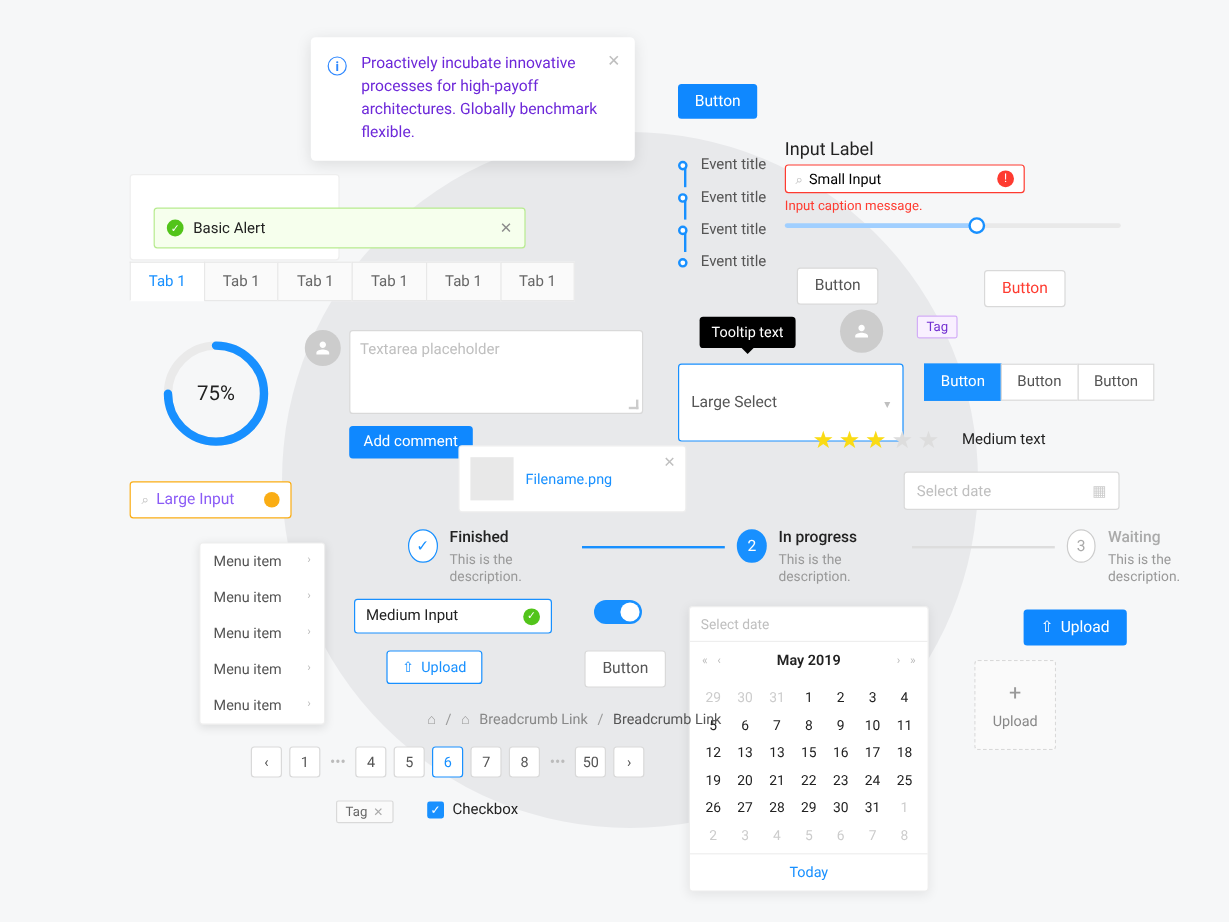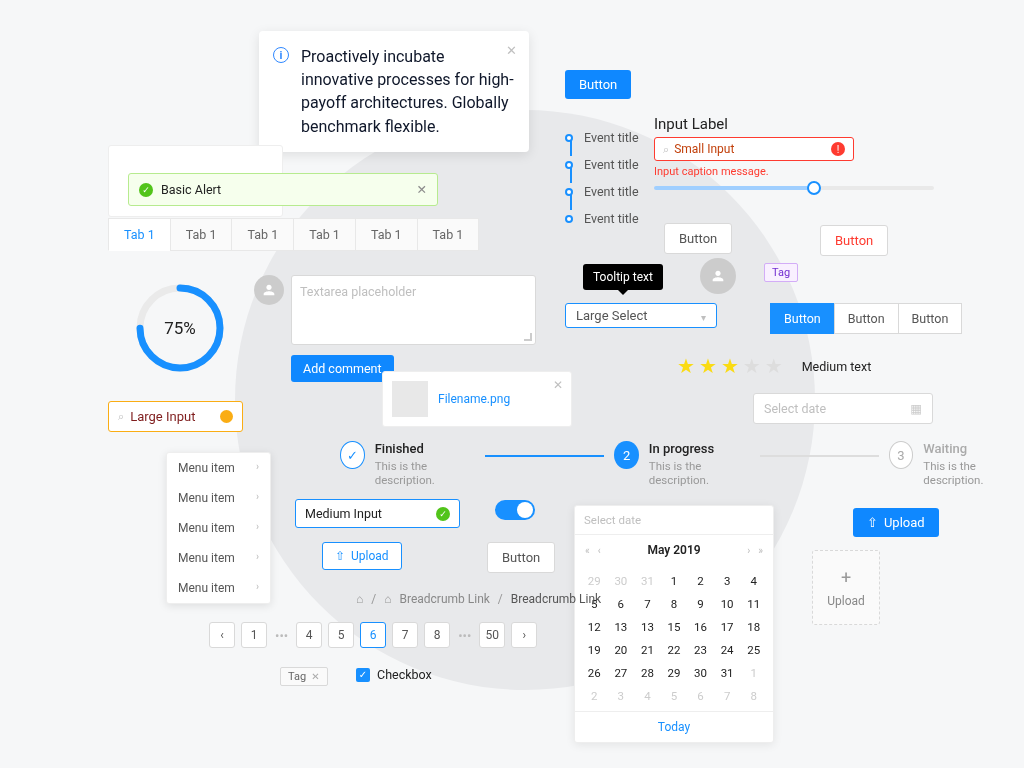--- a/index.html
+++ b/index.html
@@ -5,35 +5,35 @@
 *{box-sizing:border-box;margin:0;padding:0;font-family:-apple-system,BlinkMacSystemFont,"Segoe UI",Roboto,Arial,sans-serif}
 body{background:#f6f7f8;position:relative;width:1024px;height:768px;overflow:hidden;color:#222;font-size:13px}
 .bg-circle{position:absolute;left:235px;top:110px;width:580px;height:580px;border-radius:50%;background:#e8e9eb;z-index:0}
 .abs{position:absolute;z-index:1}
 
 
 .notif{left:259px;top:31px;width:270px;background:#fff;border-radius:4px;box-shadow:0 3px 12px rgba(0,0,0,.1);padding:14px 14px 14px 42px}
 .notif .info-icon{position:absolute;left:14px;top:16px;width:16px;height:16px;border:1.5px solid #2f88ff;border-radius:50%;color:#2f88ff;display:flex;align-items:center;justify-content:center;font-size:11px;font-weight:700}
 .notif .close{position:absolute;right:12px;top:12px;color:#bfbfbf;font-size:13px;cursor:pointer}
 .notif .t{font-weight:600;font-size:13px;margin-bottom:6px}
-.notif .body{color:#0f172a;font-size:16px;line-height:1.45}
+.notif .body{color:#6d28d9;font-size:13px;line-height:1.45}
 
 
 .btn{display:inline-flex;align-items:center;gap:6px;border-radius:3px;cursor:pointer}
 .btn-primary{background:#0f88ff;color:#fff;padding:7px 14px;font-size:13px}
 .btn-white{background:#fff;color:#555;border:1px solid #d9d9d9;padding:7px 14px;font-size:13px}
 .btn-red{background:#fff;color:#fe3b30;border:1px solid #d9d9d9;padding:7px 14px;font-size:13px}
 .btn-outline-blue{background:#fff;color:#1890ff;border:1px solid #1890ff;padding:6px 12px;font-size:12px}
 
 
 .field{left:654px;top:115px;width:200px}
 .field .lab{font-size:15px;margin-bottom:4px}
 .field .inp{display:flex;align-items:center;border:1px solid #fe3b30;border-radius:3px;padding:4px 8px;background:#fff}
 .field .inp .sicon{color:#bfbfbf;font-size:11px;margin-right:5px}
-.field .ph{color:#c2410c;font-size:12px;flex:1}
+.field .ph{color:#000000;font-size:12px;flex:1}
 .field .err-icon{width:14px;height:14px;background:#fe3b30;border-radius:50%;color:#fff;font-size:10px;display:flex;align-items:center;justify-content:center}
 .field .cap{color:#fe3b30;font-size:11px;margin-top:4px}
 
 
 .timeline{left:565px;top:124px}
 .timeline .row{display:flex;align-items:center;gap:11px;position:relative;height:27px}
 .timeline .dot{width:8px;height:8px;border:2px solid #1890ff;border-radius:50%;background:#fff;position:relative;z-index:2}
 .timeline .line{position:absolute;left:5px;top:14px;width:2px;height:18px;background:#1890ff;z-index:1}
 .timeline .txt{font-size:12.5px;color:#555}
 
@@ -67,21 +67,21 @@
 .textarea .res{position:absolute;right:3px;bottom:3px;width:8px;height:8px;border-right:2px solid #ccc;border-bottom:2px solid #ccc}
 
 
 .tooltip{left:583px;top:264px;background:#000;color:#fff;padding:6px 10px;border-radius:3px;font-size:12px}
 .tooltip:after{content:"";position:absolute;bottom:-5px;left:50%;margin-left:-5px;border:5px solid transparent;border-top-color:#000;border-bottom:0}
 
 
 .tag{left:764px;top:263px;border:1px solid #d3adf7;color:#722ed1;background:#f9f0ff;padding:2px 7px;border-radius:2px;font-size:11px}
 
 
-.select{left:565px;top:303px;width:152px;background:#fff;border:1px solid #1890ff;border-radius:3px;padding:4px 10px;display:flex;align-items:flex-end;justify-content:space-between;font-size:13px;color:#555;cursor:pointer}
+.select{left:565px;top:303px;width:188px;background:#fff;border:1px solid #1890ff;border-radius:3px;padding:24px 10px;display:flex;align-items:flex-end;justify-content:space-between;font-size:13px;color:#555;cursor:pointer}
 .select .chev{color:#bfbfbf;font-size:10px}
 
 
 .btn-group{left:770px;top:303px;display:flex}
 .btn-group .b{border:1px solid #d9d9d9;padding:7px 13px;font-size:12.5px;margin-right:-1px;background:#fff;color:#555;cursor:pointer}
 .btn-group .b.first{background:#1890ff;color:#fff;border-color:#1890ff}
 
 
 .ring{left:134px;top:282px;width:92px;height:92px}
 .ring svg{transform:rotate(-90deg)}
@@ -98,21 +98,21 @@
 .file .thumb{width:36px;height:36px;background:#e8e8e8}
 .file .name{color:#1890ff;font-size:12px}
 .file .close{position:absolute;right:8px;top:6px;color:#bfbfbf;font-size:12px;cursor:pointer}
 
 
 .dateinput{left:753px;top:393px;width:180px;background:#fff;border:1px solid #d9d9d9;border-radius:3px;padding:7px 10px;display:flex;align-items:center;justify-content:space-between;color:#bfbfbf;font-size:12.5px}
 
 
 .linput{left:108px;top:401px;width:135px;background:#fff;border:1px solid #faad14;border-radius:3px;padding:7px 9px;display:flex;align-items:center;gap:6px}
 .linput .sicon{color:#bfbfbf;font-size:11px}
-.linput .ph{color:#7f1d1d;font-size:13px;flex:1}
+.linput .ph{color:#8b5cf6;font-size:13px;flex:1}
 .linput .warn{width:13px;height:13px;background:#faad14;border-radius:50%}
 
 
 .steps{left:340px;top:441px;display:flex;align-items:flex-start;gap:0}
 .steps .step{display:flex;align-items:flex-start;gap:10px}
 .steps .circle{width:28px;height:28px;border-radius:50%;display:flex;align-items:center;justify-content:center;font-size:13px}
 .steps .c1{border:1.5px solid #1890ff;color:#1890ff;background:#fff}
 .steps .c2{background:#1890ff;color:#fff}
 .steps .c3{border:1.5px solid #ccc;color:#aaa;background:#fff}
 .steps .info .t{font-size:13px;font-weight:500}

